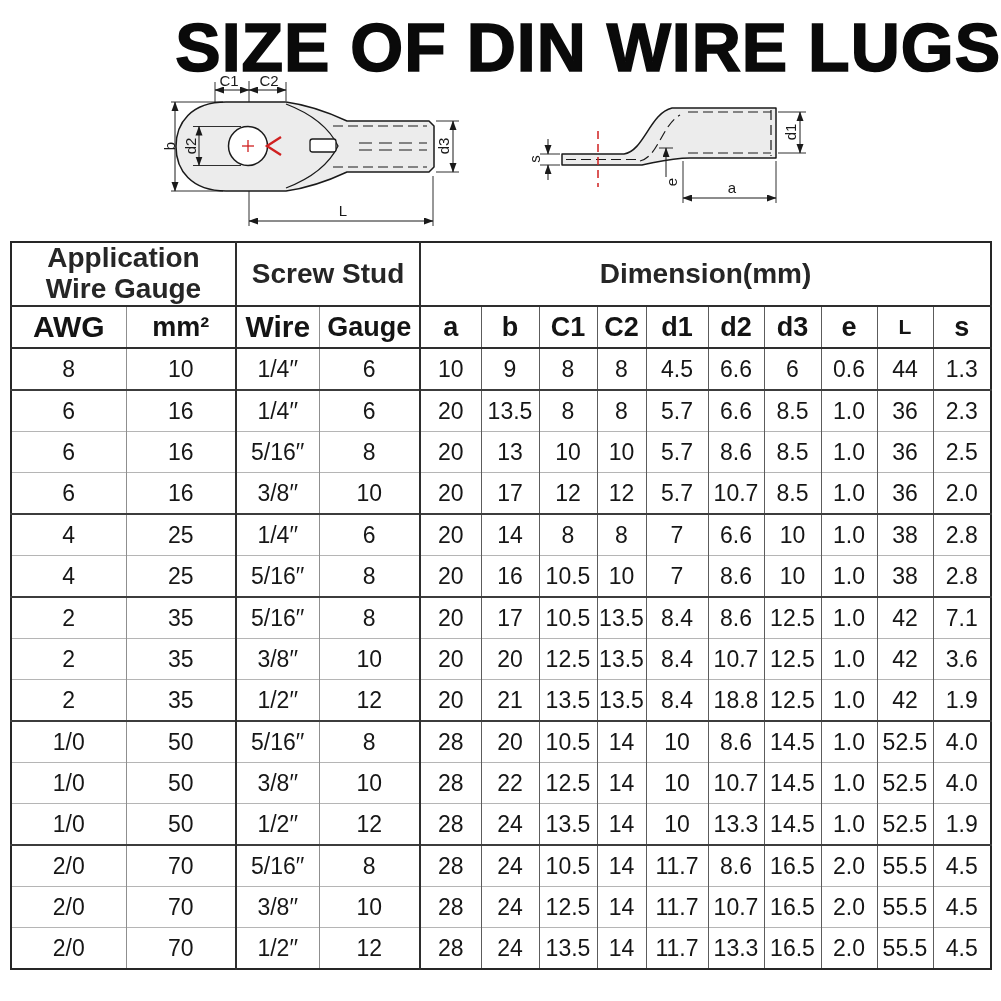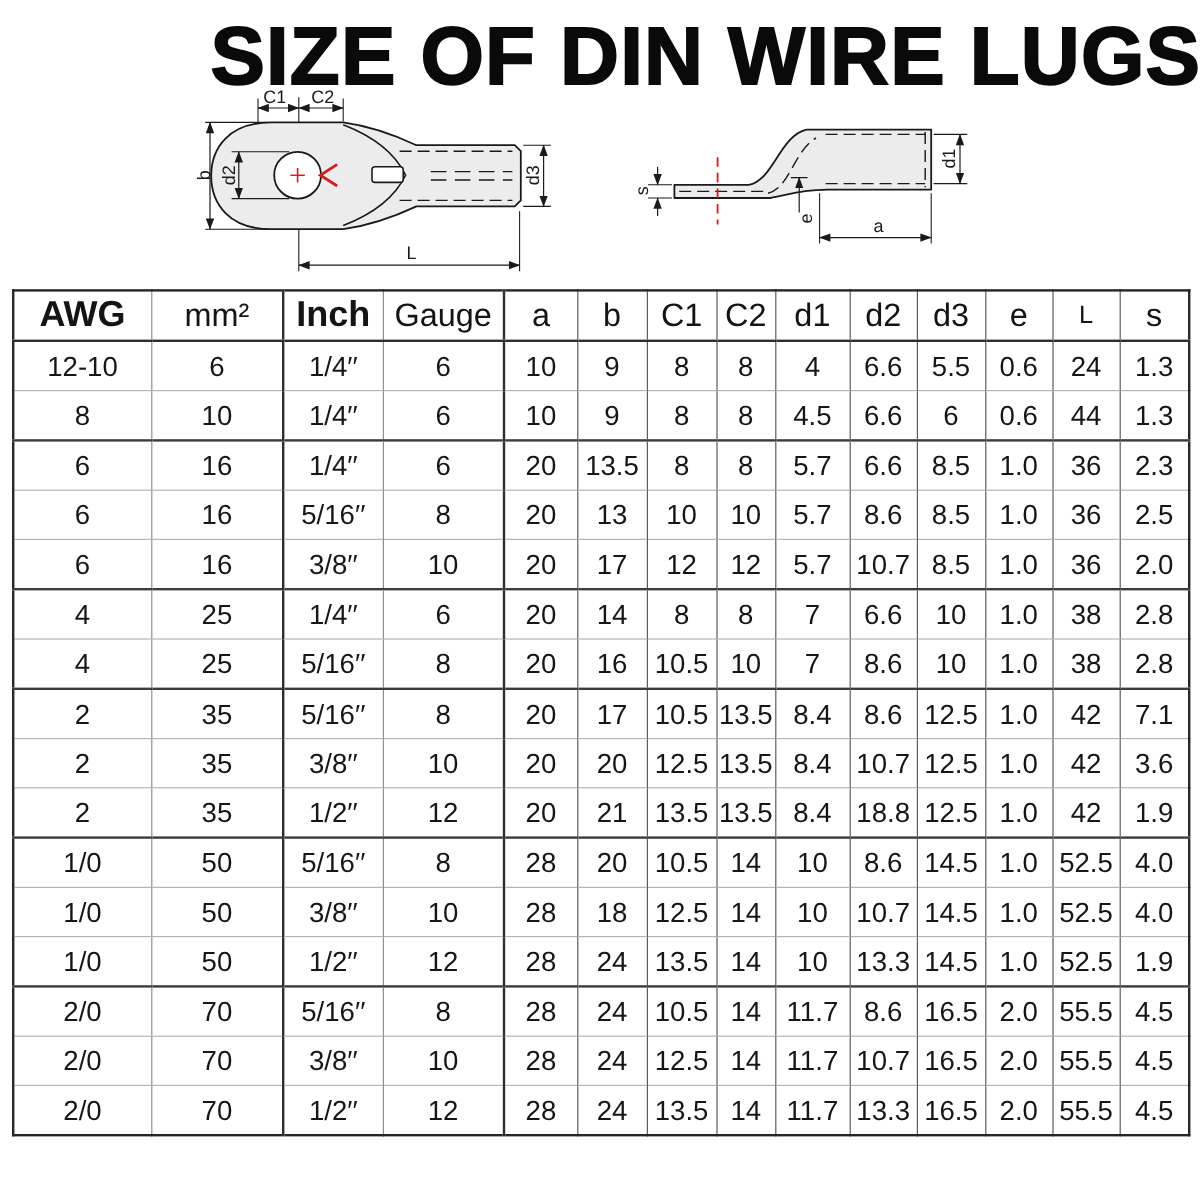--- a/index.html
+++ b/index.html
@@ -27,21 +27,21 @@
   
   .lug-table{position:absolute;left:10px;top:241px;border-collapse:collapse;
              table-layout:fixed;border:2.5px solid #262626;}
   .lug-table th,.lug-table td{padding:0;text-align:center;vertical-align:middle;overflow:hidden;}
   .lug-table th+th,.lug-table td+td{border-left:1px solid #8f8f8f;}
   .lug-table td:nth-child(n+6){border-left-color:#5c5c5c;}
   .hdr2 th:nth-child(n+6){border-left-color:#5c5c5c;}
   .sep{border-left:2px solid #2e2e2e !important;}
   .hdr1 th{height:62px;font-size:28px;font-weight:bold;color:#262626;
            line-height:1.1;border-bottom:2px solid #2e2e2e;white-space:pre-line;}
-  .hdr2 th{height:40px;font-size:27px;font-weight:normal;color:#141414;
+  .hdr2 th{height:40px;font-size:27px;font-weight:bold;color:#141414;
            border-bottom:2px solid #2e2e2e;}
   .hdr2 th.accent{font-weight:bold;font-size:30px;}
   .hdr2 th.small{font-size:21px;}
   .lug-table td{height:40px;font-size:23px;color:#161616;}
   tbody tr+tr td{border-top:1px solid #b5b5b5;}
   tbody tr.group-start td{border-top:2px solid #3c3c3c;}
   .accent{color:#f25c1b;}
 </style>
 </head>
 <body>
@@ -159,55 +159,45 @@
         <col style="width:58px">
         <col style="width:49px">
       <col style="width:62px">
         <col style="width:56px">
         <col style="width:57px">
         <col style="width:56px">
       <col style="width:56px">
         <col style="width:58px">
     </colgroup>
     <thead>
+      <tr class="hdr1">
+        <th colspan="2">Application
+Wire Gauge</th>
+        <th colspan="2" class="sep">Screw Stud</th>
+        <th colspan="10" class="sep">Dimension(mm)</th>
+      </tr>
       <tr class="hdr2">
           <th class="accent">AWG</th>
           <th>mm²</th>
-          <th class="accent sep">Inch</th>
+          <th class="accent sep">Wire</th>
           <th>Gauge</th>
           <th class="sep">a</th>
           <th>b</th>
           <th>C1</th>
           <th>C2</th>
           <th>d1</th>
           <th>d2</th>
           <th>d3</th>
           <th>e</th>
           <th class="small">L</th>
           <th>s</th>
         </tr>
     </thead>
     <tbody>
         <tr>
-          <td class="accent">12-10</td>
-          <td>6</td>
-          <td class="accent sep">1/4′′</td>
-          <td>6</td>
-          <td class="sep">10</td>
-          <td>9</td>
-          <td>8</td>
-          <td>8</td>
-          <td>4</td>
-          <td>6.6</td>
-          <td>5.5</td>
-          <td>0.6</td>
-          <td>24</td>
-          <td>1.3</td>
-        </tr>
-        <tr>
           <td class="accent">8</td>
           <td>10</td>
           <td class="accent sep">1/4′′</td>
           <td>6</td>
           <td class="sep">10</td>
           <td>9</td>
           <td>8</td>
           <td>8</td>
           <td>4.5</td>
           <td>6.6</td>
@@ -359,21 +349,21 @@
           <td>1.0</td>
           <td>52.5</td>
           <td>4.0</td>
         </tr>
         <tr>
           <td class="accent">1/0</td>
           <td>50</td>
           <td class="accent sep">3/8′′</td>
           <td>10</td>
           <td class="sep">28</td>
-          <td>18</td>
+          <td>22</td>
           <td>12.5</td>
           <td>14</td>
           <td>10</td>
           <td>10.7</td>
           <td>14.5</td>
           <td>1.0</td>
           <td>52.5</td>
           <td>4.0</td>
         </tr>
         <tr>

